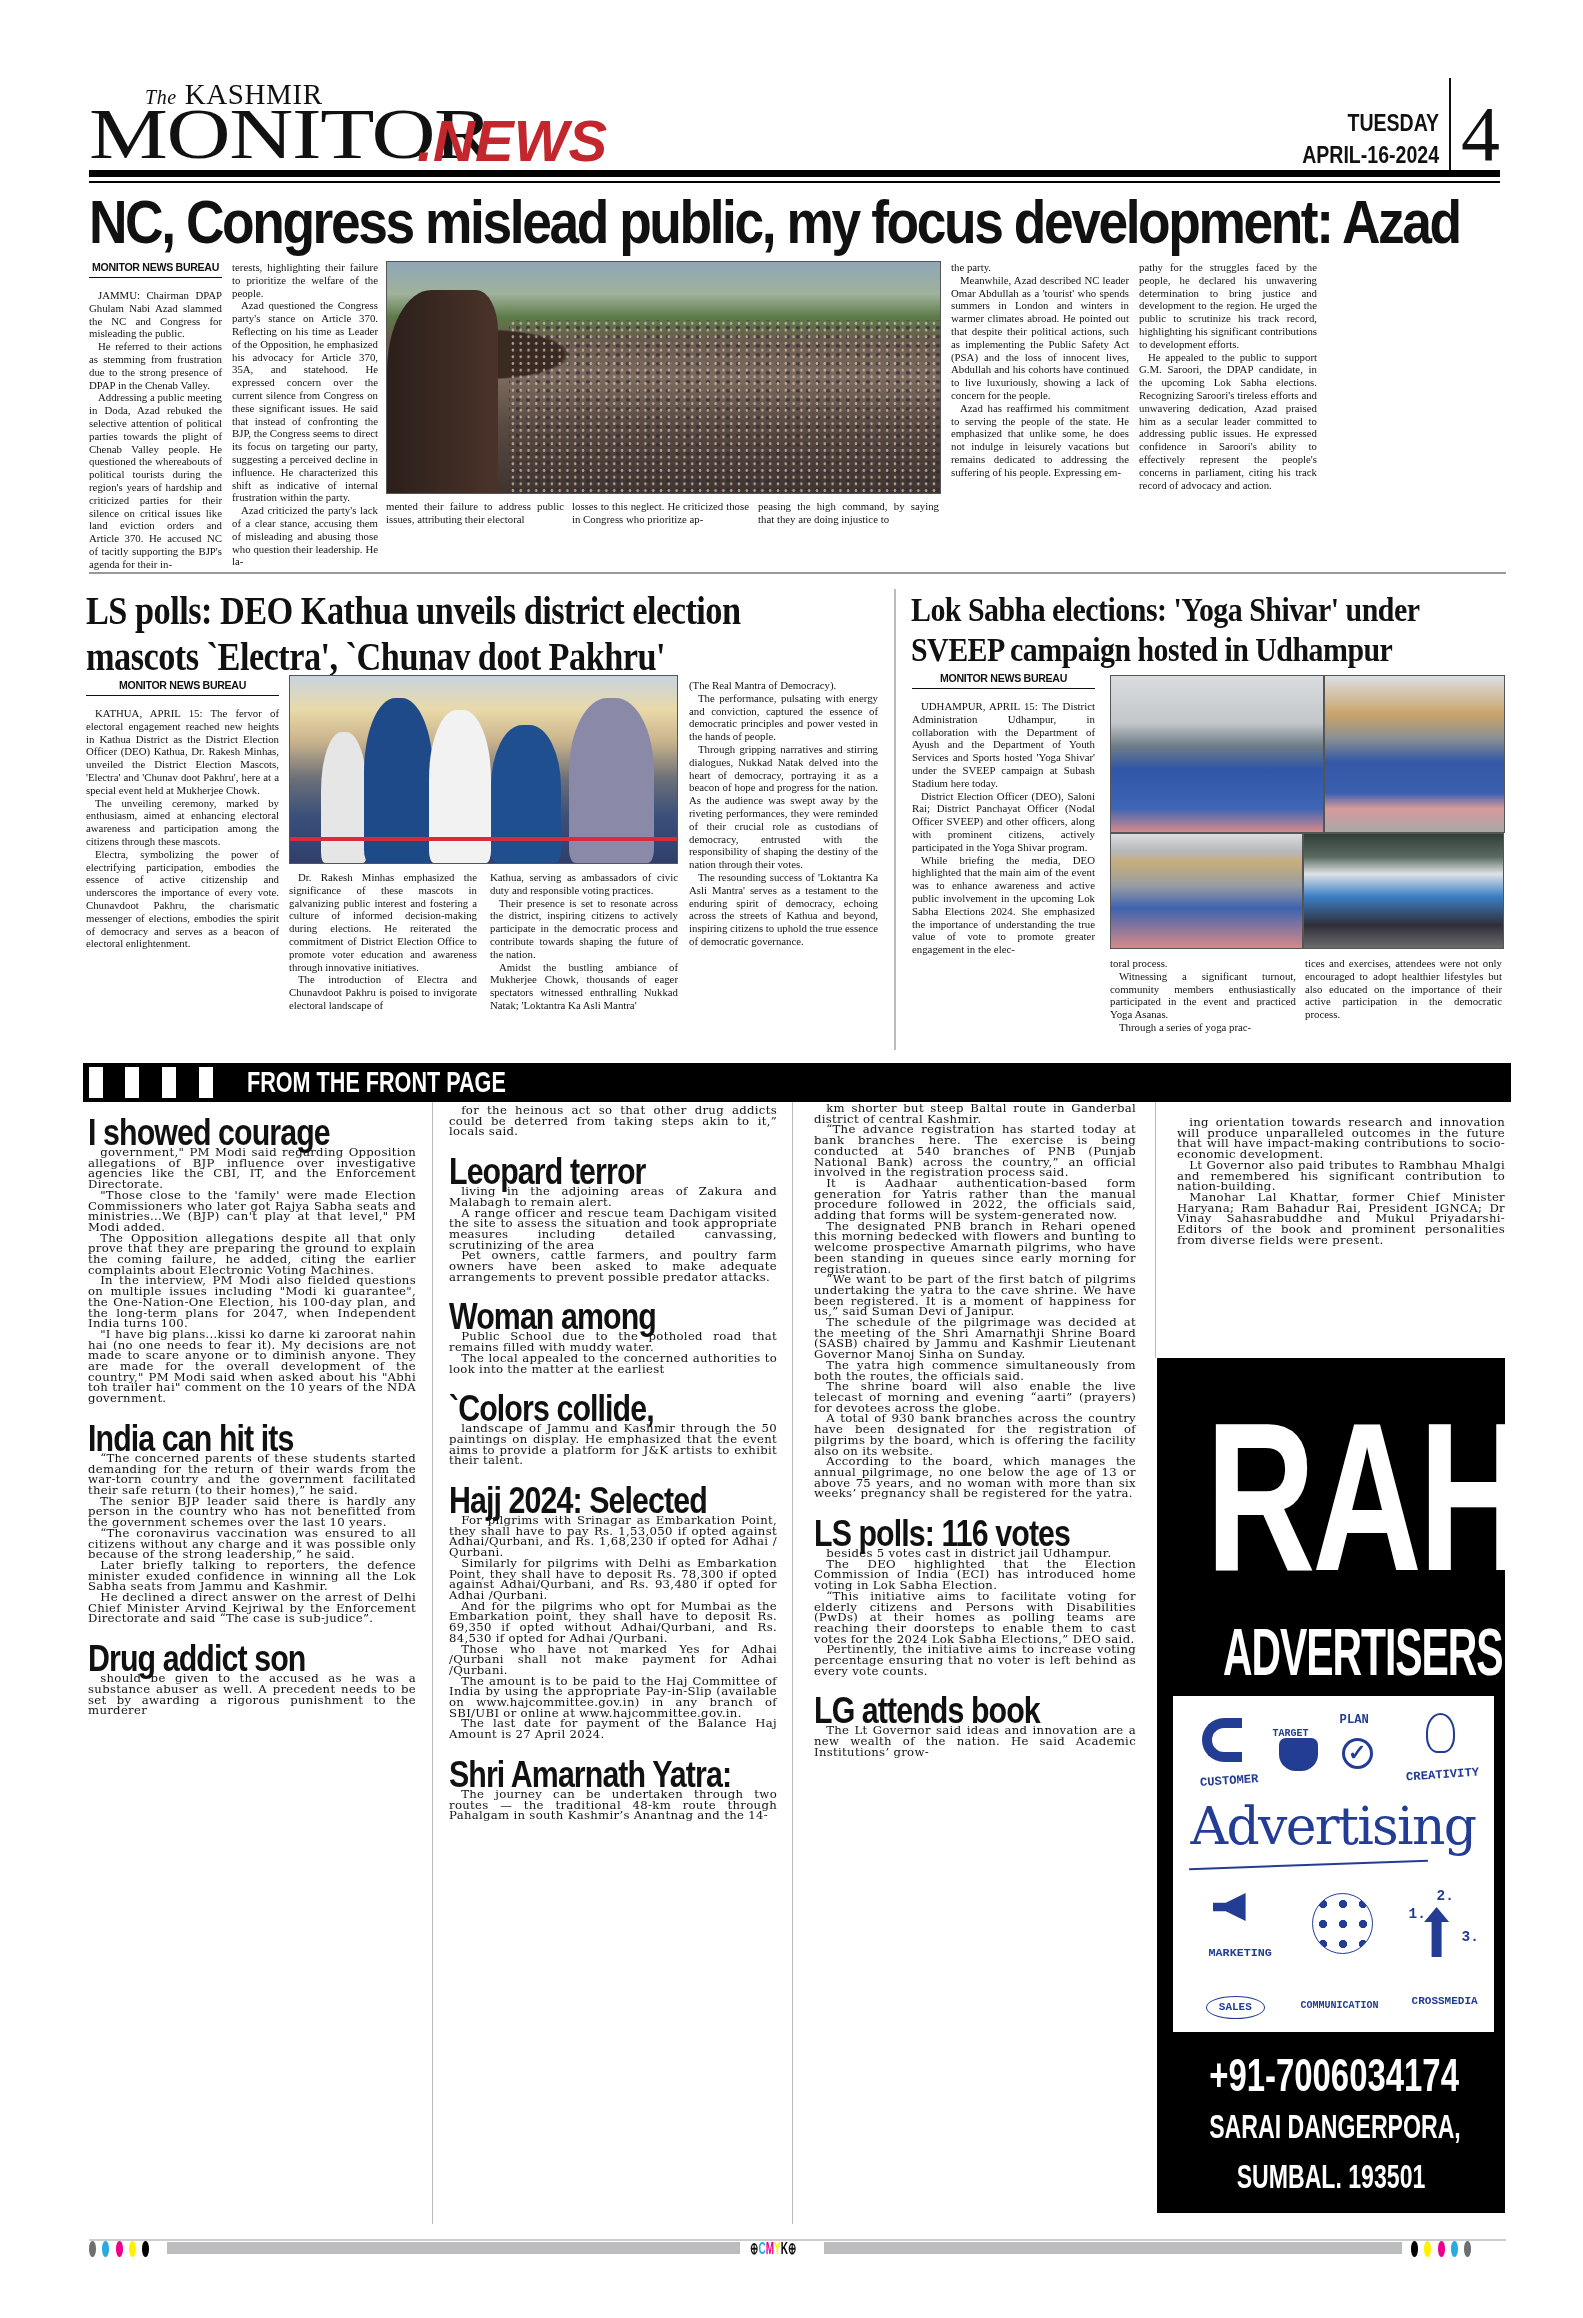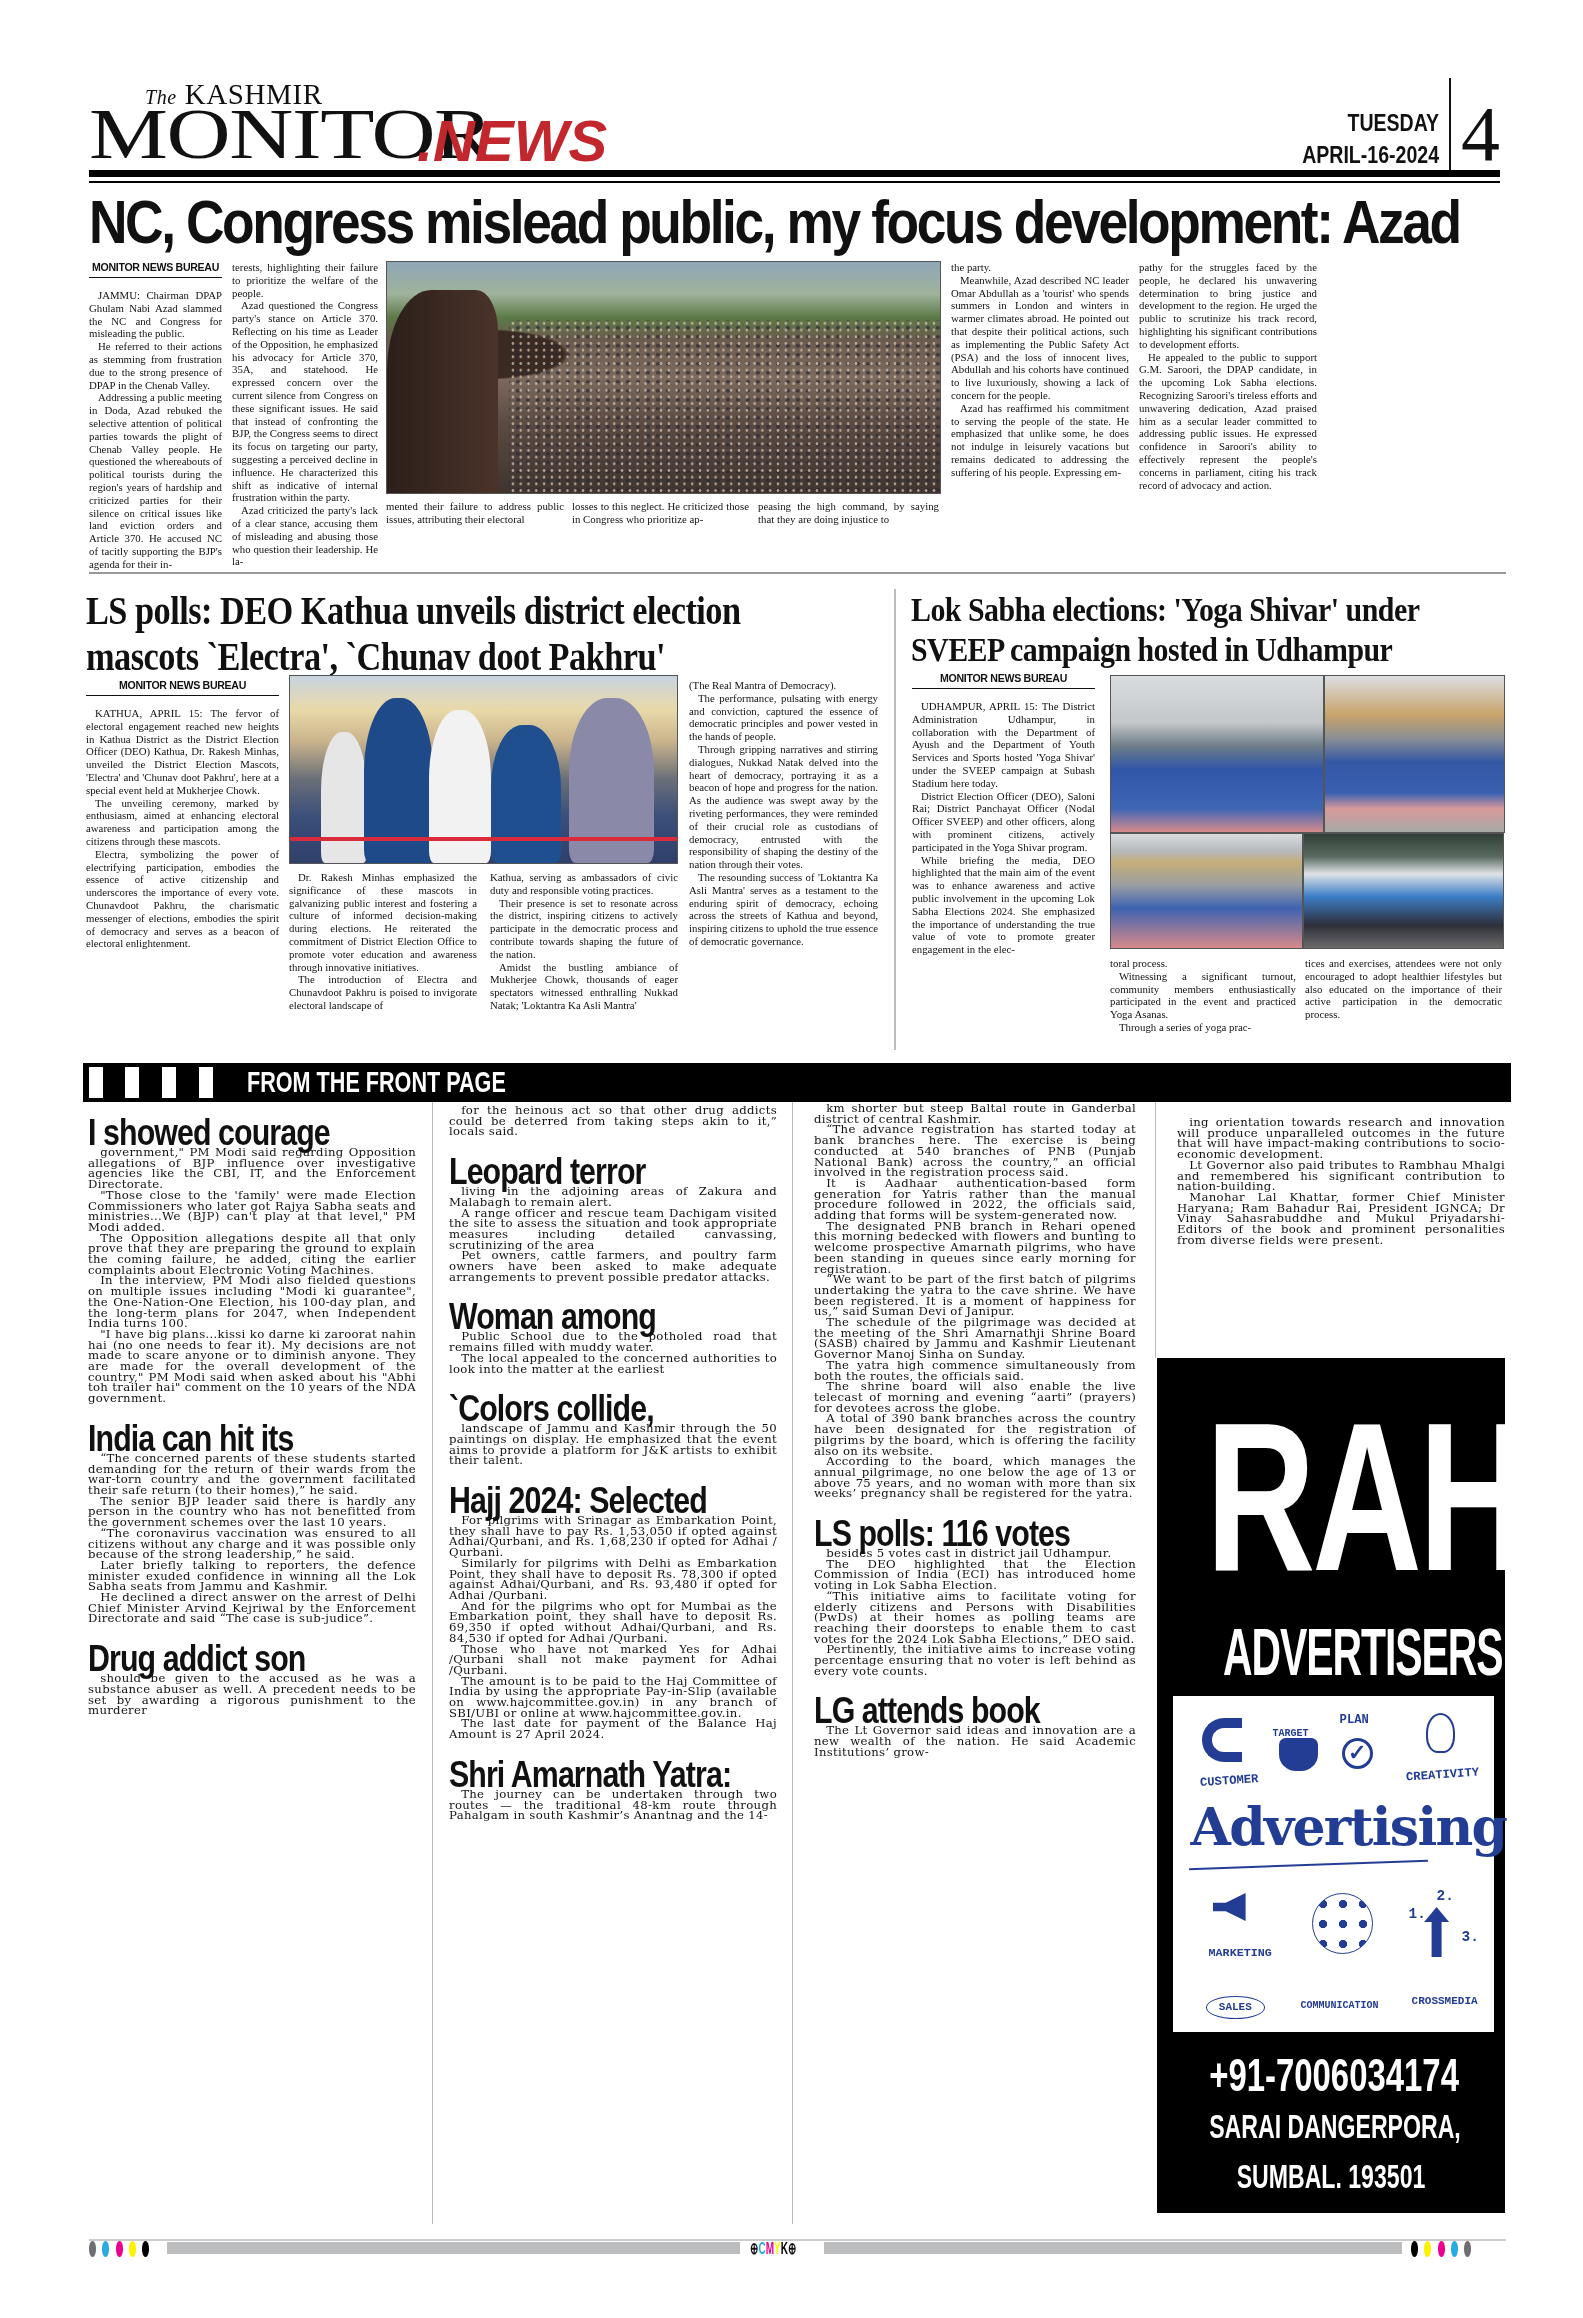--- a/index.html
+++ b/index.html
@@ -59,21 +59,21 @@
   .fp-col p { text-indent: 12.2px; }
   .fp-head { font-family: "Liberation Sans", sans-serif; font-weight: bold; font-size: 37px; line-height: 31px; letter-spacing: -1.1px; transform: scaleX(0.82); transform-origin: left top; white-space: nowrap; margin-top: 19px; height: 30px; }
   .fp-head:first-child { margin-top: 0; }
 
   
   .ad { position: absolute; left: 1157px; top: 1358px; width: 348px; height: 855px; background: #000; }
   .ad-rahi { position: absolute; left: 0; right: 0; top: 39px; text-align: center; font-family: "Liberation Sans", sans-serif; font-weight: bold; font-size: 211px; line-height: 200px; color: #fff; transform: scaleX(0.72); letter-spacing: -4.4px; }
   .ad-adv { position: absolute; left: 0; right: 0; top: 261px; text-align: center; font-family: "Liberation Sans", sans-serif; font-weight: bold; font-size: 66px; line-height: 67px; color: #fff; transform: scaleX(0.62); letter-spacing: -1.7px; white-space: nowrap; }
   .ad-panel { position: absolute; left: 15.6px; right: 11px; top: 338px; height: 336px; background: #fff; }
   .ad-word { position: absolute; font-family: "Liberation Mono", monospace; font-weight: bold; color: #233d94; white-space: nowrap; }
-  .ad-big { position: absolute; left: 18px; top: 100px; font-family: "DejaVu Serif", serif; font-weight: bold; font-size: 52px; color: #233d94; letter-spacing: -1.7px; }
+  .ad-big { position: absolute; left: 18px; top: 100px; font-family: "DejaVu Serif", serif; font-weight: normal; font-size: 52px; color: #233d94; letter-spacing: -1.7px; }
   .ad-underline { position: absolute; left: 16.7px; top: 168px; width: 239px; height: 1.7px; background: #233d94; transform: rotate(-2deg); }
   .ad-phone { position: absolute; left: 0; right: 0; top: 689px; text-align: center; font-family: "Liberation Sans", sans-serif; font-weight: bold; font-size: 47px; color: #fff; transform: scaleX(0.7); white-space: nowrap; }
   .ad-addr { position: absolute; left: 0; right: 0; text-align: center; font-family: "Liberation Sans", sans-serif; font-weight: bold; font-size: 33px; color: #fff; transform: scaleX(0.7); white-space: nowrap; }
 
   
   .foot-rule { position: absolute; left: 89px; top: 2239px; width: 1417px; height: 1.7px; background: #ccc; }
   .foot-bar { position: absolute; top: 2242px; height: 12.2px; background: #bbbdbf; }
   .dot { position: absolute; top: 2241px; width: 6.7px; height: 15.6px; border-radius: 50%; }
   .cmyk { position: absolute; left: 750px; top: 2238px; font-family: "Liberation Sans", sans-serif; font-weight: bold; font-size: 16.7px; transform: scaleX(0.6); transform-origin: left top; }
 </style>
@@ -253,21 +253,21 @@
   </div>
 <div class="fp-col" id="fp-col-2" style="left:814px; top:1103px; width:322px;">
     <p>km shorter but steep Baltal route in Ganderbal district of central Kashmir.</p>
     <p>“The advance registration has started today at bank branches here. The exercise is being conducted at 540 branches of PNB (Punjab National Bank) across the country,” an official involved in the registration process said.</p>
     <p>It is Aadhaar authentication-based form generation for Yatris rather than the manual procedure followed in 2022, the officials said, adding that forms will be system-generated now.</p>
     <p>The designated PNB branch in Rehari opened this morning bedecked with flowers and bunting to welcome prospective Amarnath pilgrims, who have been standing in queues since early morning for registration.</p>
     <p>“We want to be part of the first batch of pilgrims undertaking the yatra to the cave shrine. We have been registered. It is a moment of happiness for us,” said Suman Devi of Janipur.</p>
     <p>The schedule of the pilgrimage was decided at the meeting of the Shri Amarnathji Shrine Board (SASB) chaired by Jammu and Kashmir Lieutenant Governor Manoj Sinha on Sunday.</p>
     <p>The yatra high commence simultaneously from both the routes, the officials said.</p>
     <p>The shrine board will also enable the live telecast of morning and evening “aarti” (prayers) for devotees across the globe.</p>
-    <p>A total of 390 bank branches across the country have been designated for the registration of pilgrims by the board, which is offering the facility also on its website.</p>
+    <p>A total of 930 bank branches across the country have been designated for the registration of pilgrims by the board, which is offering the facility also on its website.</p>
     <p>According to the board, which manages the annual pilgrimage, no one below the age of 13 or above 75 years, and no woman with more than six weeks’ pregnancy shall be registered for the yatra.</p>
     <div class="fp-head">LS polls:  116 votes</div>
     <p>besides 5 votes cast in district jail Udhampur.</p>
     <p>The DEO highlighted that the Election Commission of India (ECI) has introduced home voting in Lok Sabha Election.</p>
     <p>“This initiative aims to facilitate voting for elderly citizens and Persons with Disabilities (PwDs) at their homes as polling teams are reaching their doorsteps to enable them to cast votes for the 2024 Lok Sabha Elections,” DEO said.</p>
     <p>Pertinently, the initiative aims to increase voting percentage ensuring that no voter is left behind as every vote counts.</p>
     <div class="fp-head">LG attends book</div>
     <p>The Lt Governor said ideas and innovation are a new wealth of the nation. He said Academic Institutions’ grow-</p>
   </div>
 <div class="fp-col" id="fp-col-3" style="left:1177px; top:1117px; width:328px;">

